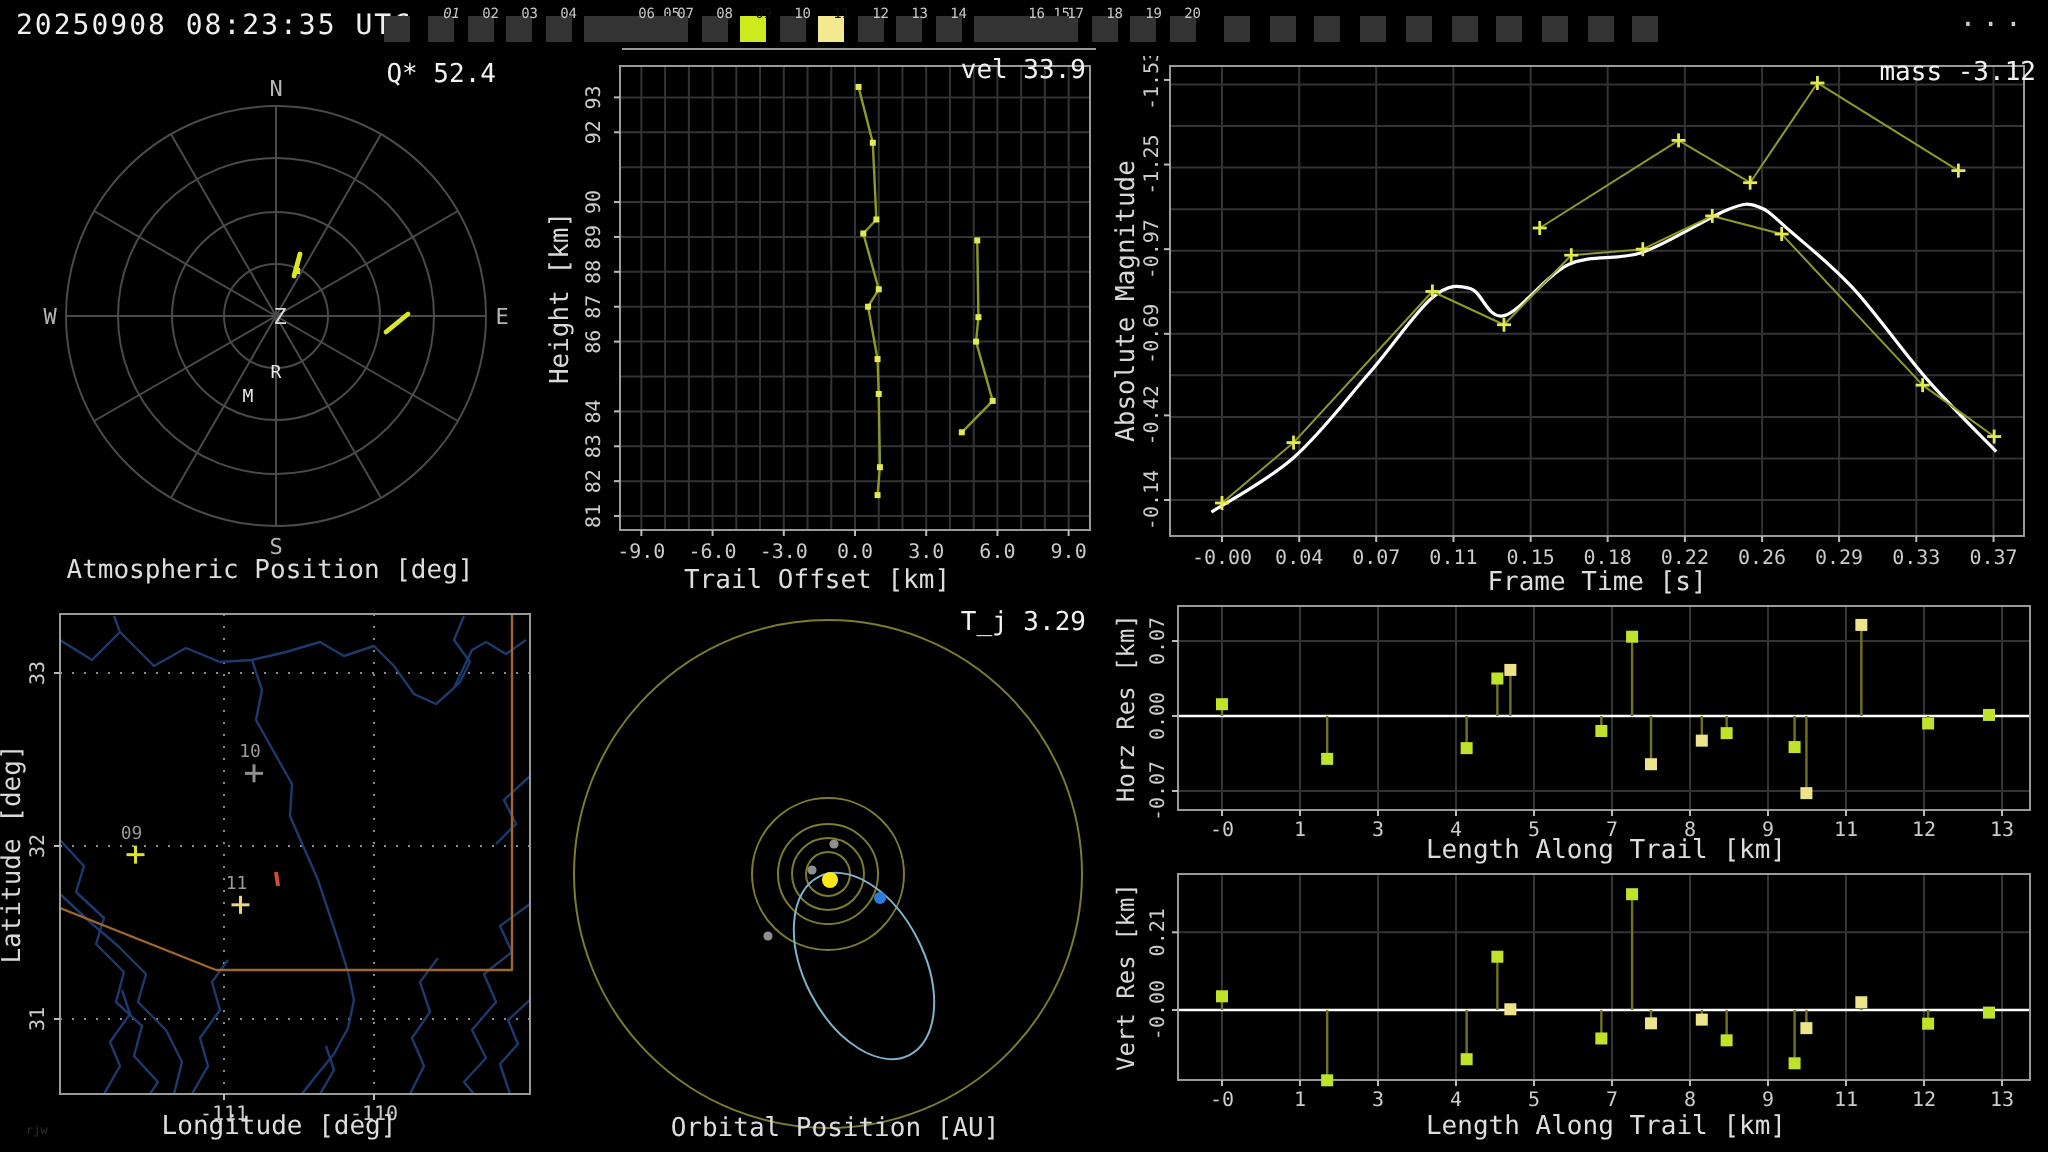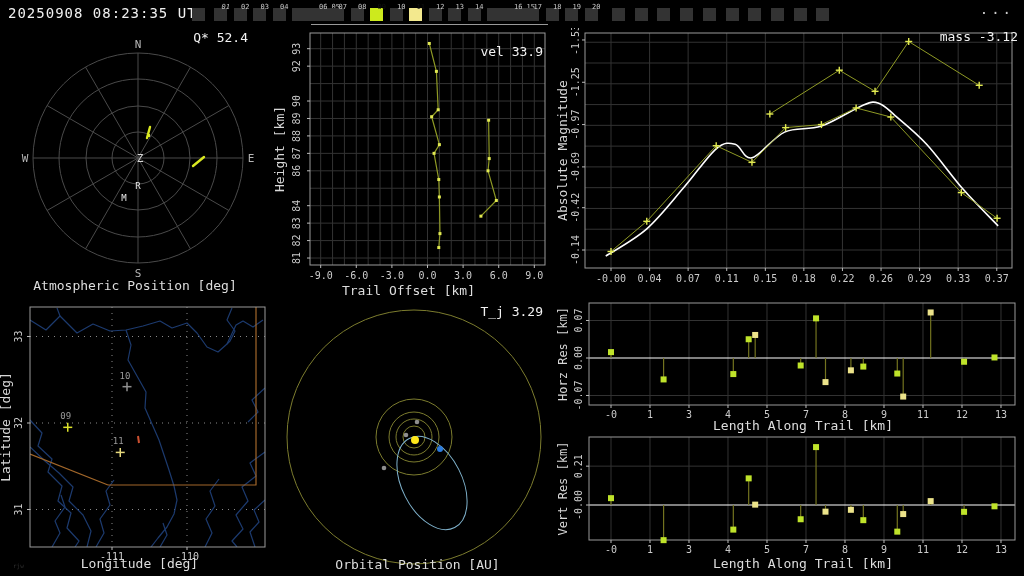--- a/index.html
+++ b/index.html
@@ -228,21 +228,21 @@
           <rect x="168.46212121212122" y="204.10150375939833" width="3" height="3" fill="#e2ea52"></rect>
           <rect x="167.2752525252525" y="218.0563909774436" width="3" height="3" fill="#e2ea52"></rect>
           <polyline points="218.62373737373736,92.21804511278188 219.2171717171717,130.59398496240595 218.03030303030303,142.80451127819546 226.3383838383838,172.45864661654136 210.9090909090909,188.15789473684194" fill="none" stroke="#8f9a25" stroke-width="1.2" stroke-linejoin="round" stroke-linecap="butt" stroke-dasharray="none" clip-path="none"></polyline>
           <rect x="217.12373737373736" y="90.71804511278188" width="3" height="3" fill="#e2ea52"></rect>
           <rect x="217.7171717171717" y="129.09398496240595" width="3" height="3" fill="#e2ea52"></rect>
           <rect x="216.53030303030303" y="141.30451127819546" width="3" height="3" fill="#e2ea52"></rect>
           <rect x="224.8383838383838" y="170.95864661654136" width="3" height="3" fill="#e2ea52"></rect>
           <rect x="209.4090909090909" y="186.65789473684194" width="3" height="3" fill="#e2ea52"></rect>
         </g>
       </svg>
-    <div class="badge" style="right:12px;top:16px">vel 33.9</div>
+    <div class="badge" style="right:12px;top:0">vel 33.9</div>
     <div class="ptitle" style="left:16px;width:245px;top:255px">Trail Offset [km]</div>
   </div>
 
   <div class="panel" style="left:555px;top:28px;width:469px;height:272px">
     <svg id="svg-mag" width="469" height="272">
         <clipPath id="magclip">
           <rect x="30" y="5" width="427" height="235"></rect>
         </clipPath>
         <g>
           <line x1="56" y1="5" x2="56" y2="240" stroke="#333333" stroke-width="1"></line>
@@ -334,20 +334,21 @@
           <line x1="284.284" y1="38.691" x2="284.284" y2="45.691" stroke="#e2ea52" stroke-width="1.4"></line>
           <line x1="316.552" y1="63.34500000000003" x2="323.552" y2="63.34500000000003" stroke="#e2ea52" stroke-width="1.4"></line>
           <line x1="320.052" y1="59.84500000000003" x2="320.052" y2="66.84500000000003" stroke="#e2ea52" stroke-width="1.4"></line>
           <line x1="350.21599999999995" y1="13.482000000000028" x2="357.21599999999995" y2="13.482000000000028" stroke="#e2ea52" stroke-width="1.4"></line>
           <line x1="353.71599999999995" y1="9.982000000000028" x2="353.71599999999995" y2="16.982000000000028" stroke="#e2ea52" stroke-width="1.4"></line>
           <line x1="420.7" y1="57.301000000000016" x2="427.7" y2="57.301000000000016" stroke="#e2ea52" stroke-width="1.4"></line>
           <line x1="424.2" y1="53.801000000000016" x2="424.2" y2="60.801000000000016" stroke="#e2ea52" stroke-width="1.4"></line>
         </g>
       </svg>
     <div class="badge" style="right:6px;top:1px">mass -3.12</div>
+    <div class="ptitle" style="left:30px;width:427px;top:256px">Frame Time [s]</div>
   </div>
 
   <div class="panel" style="left:0;top:300px;width:280px;height:276px">
     <svg id="svg-map" width="280" height="276">
         <clipPath id="mapclip">
           <rect x="30" y="7" width="235" height="240"></rect>
         </clipPath>
         <g>
           <line x1="112" y1="7" x2="112" y2="247" stroke="#8a8a8a" stroke-width="1" stroke-dasharray="1 5"></line>
           <line x1="187" y1="7" x2="187" y2="247" stroke="#8a8a8a" stroke-width="1" stroke-dasharray="1 5"></line>

